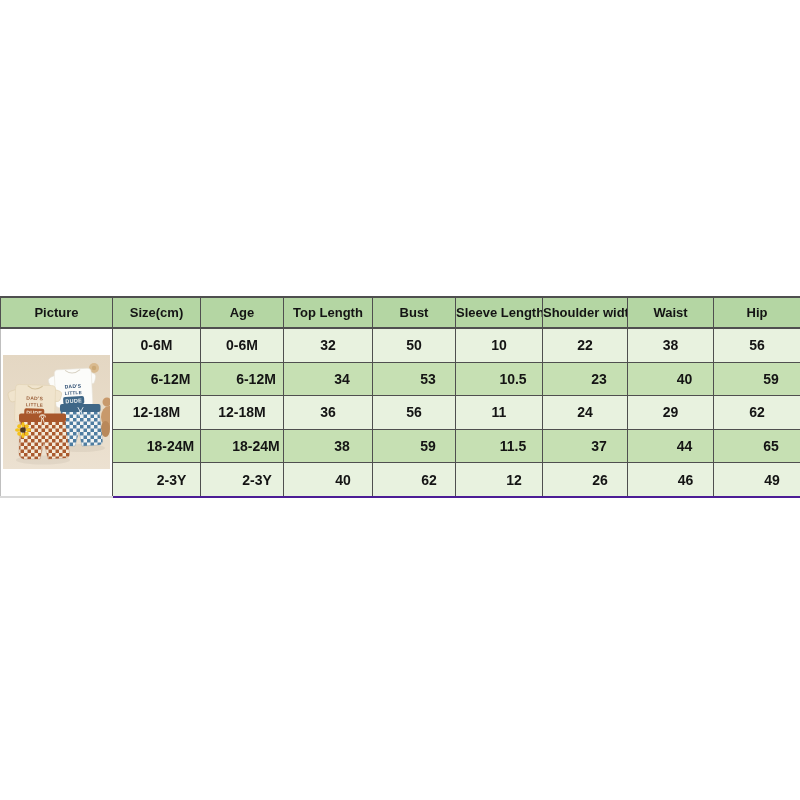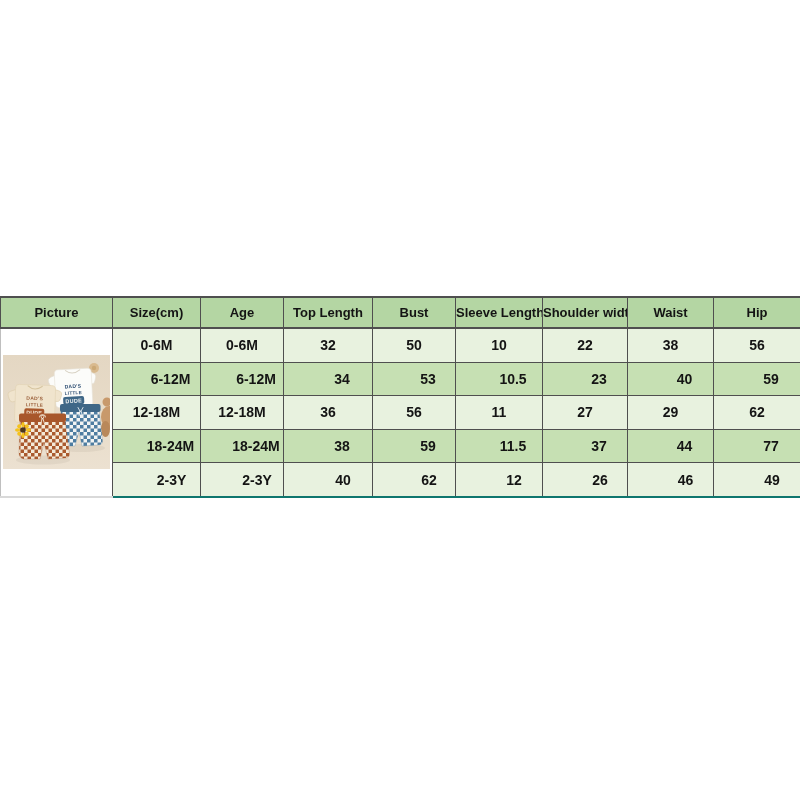--- a/index.html
+++ b/index.html
@@ -25,21 +25,21 @@
     font-size:13px;font-weight:bold;
     border-top:2px solid #4f4f4f;
     border-bottom:2px solid #4f4f4f;
   }
   table.size-chart tbody td{
     height:32.6px;
     font-size:14px;font-weight:bold;margin-left:20px;
   }
   table.size-chart tbody tr.row-light td{background:#e8f2df;}
   table.size-chart tbody tr.row-alt td{background:#c6e0b3;padding-left:28px;}
-  table.size-chart tbody tr:last-child td{border-bottom:2px solid #0f766e;padding-left:30px;}
+  table.size-chart tbody tr:last-child td{border-bottom:2px solid #4c1d95;padding-left:30px;}
   table.size-chart td.pic-cell{
     background:#ffffff !important;
     border-left:1px solid #bfbfbf;
     border-bottom:2px solid #d9d9d9;
   }
   .photo-wrap{width:107px;height:114px;margin:0 auto;}
   .photo-wrap svg{display:block;}
 </style>
 </head>
 <body>
@@ -179,33 +179,33 @@
         <td>23</td>
         <td>40</td>
         <td>59</td>
       </tr>
       <tr class="row-light">
         <td>12-18M</td>
         <td>12-18M</td>
         <td>36</td>
         <td>56</td>
         <td>11</td>
-        <td>27</td>
+        <td>24</td>
         <td>29</td>
         <td>62</td>
       </tr>
       <tr class="row-alt">
         <td>18-24M</td>
         <td>18-24M</td>
         <td>38</td>
         <td>59</td>
         <td>11.5</td>
         <td>37</td>
         <td>44</td>
-        <td>77</td>
+        <td>65</td>
       </tr>
       <tr class="row-light">
         <td>2-3Y</td>
         <td>2-3Y</td>
         <td>40</td>
         <td>62</td>
         <td>12</td>
         <td>26</td>
         <td>46</td>
         <td>49</td>

